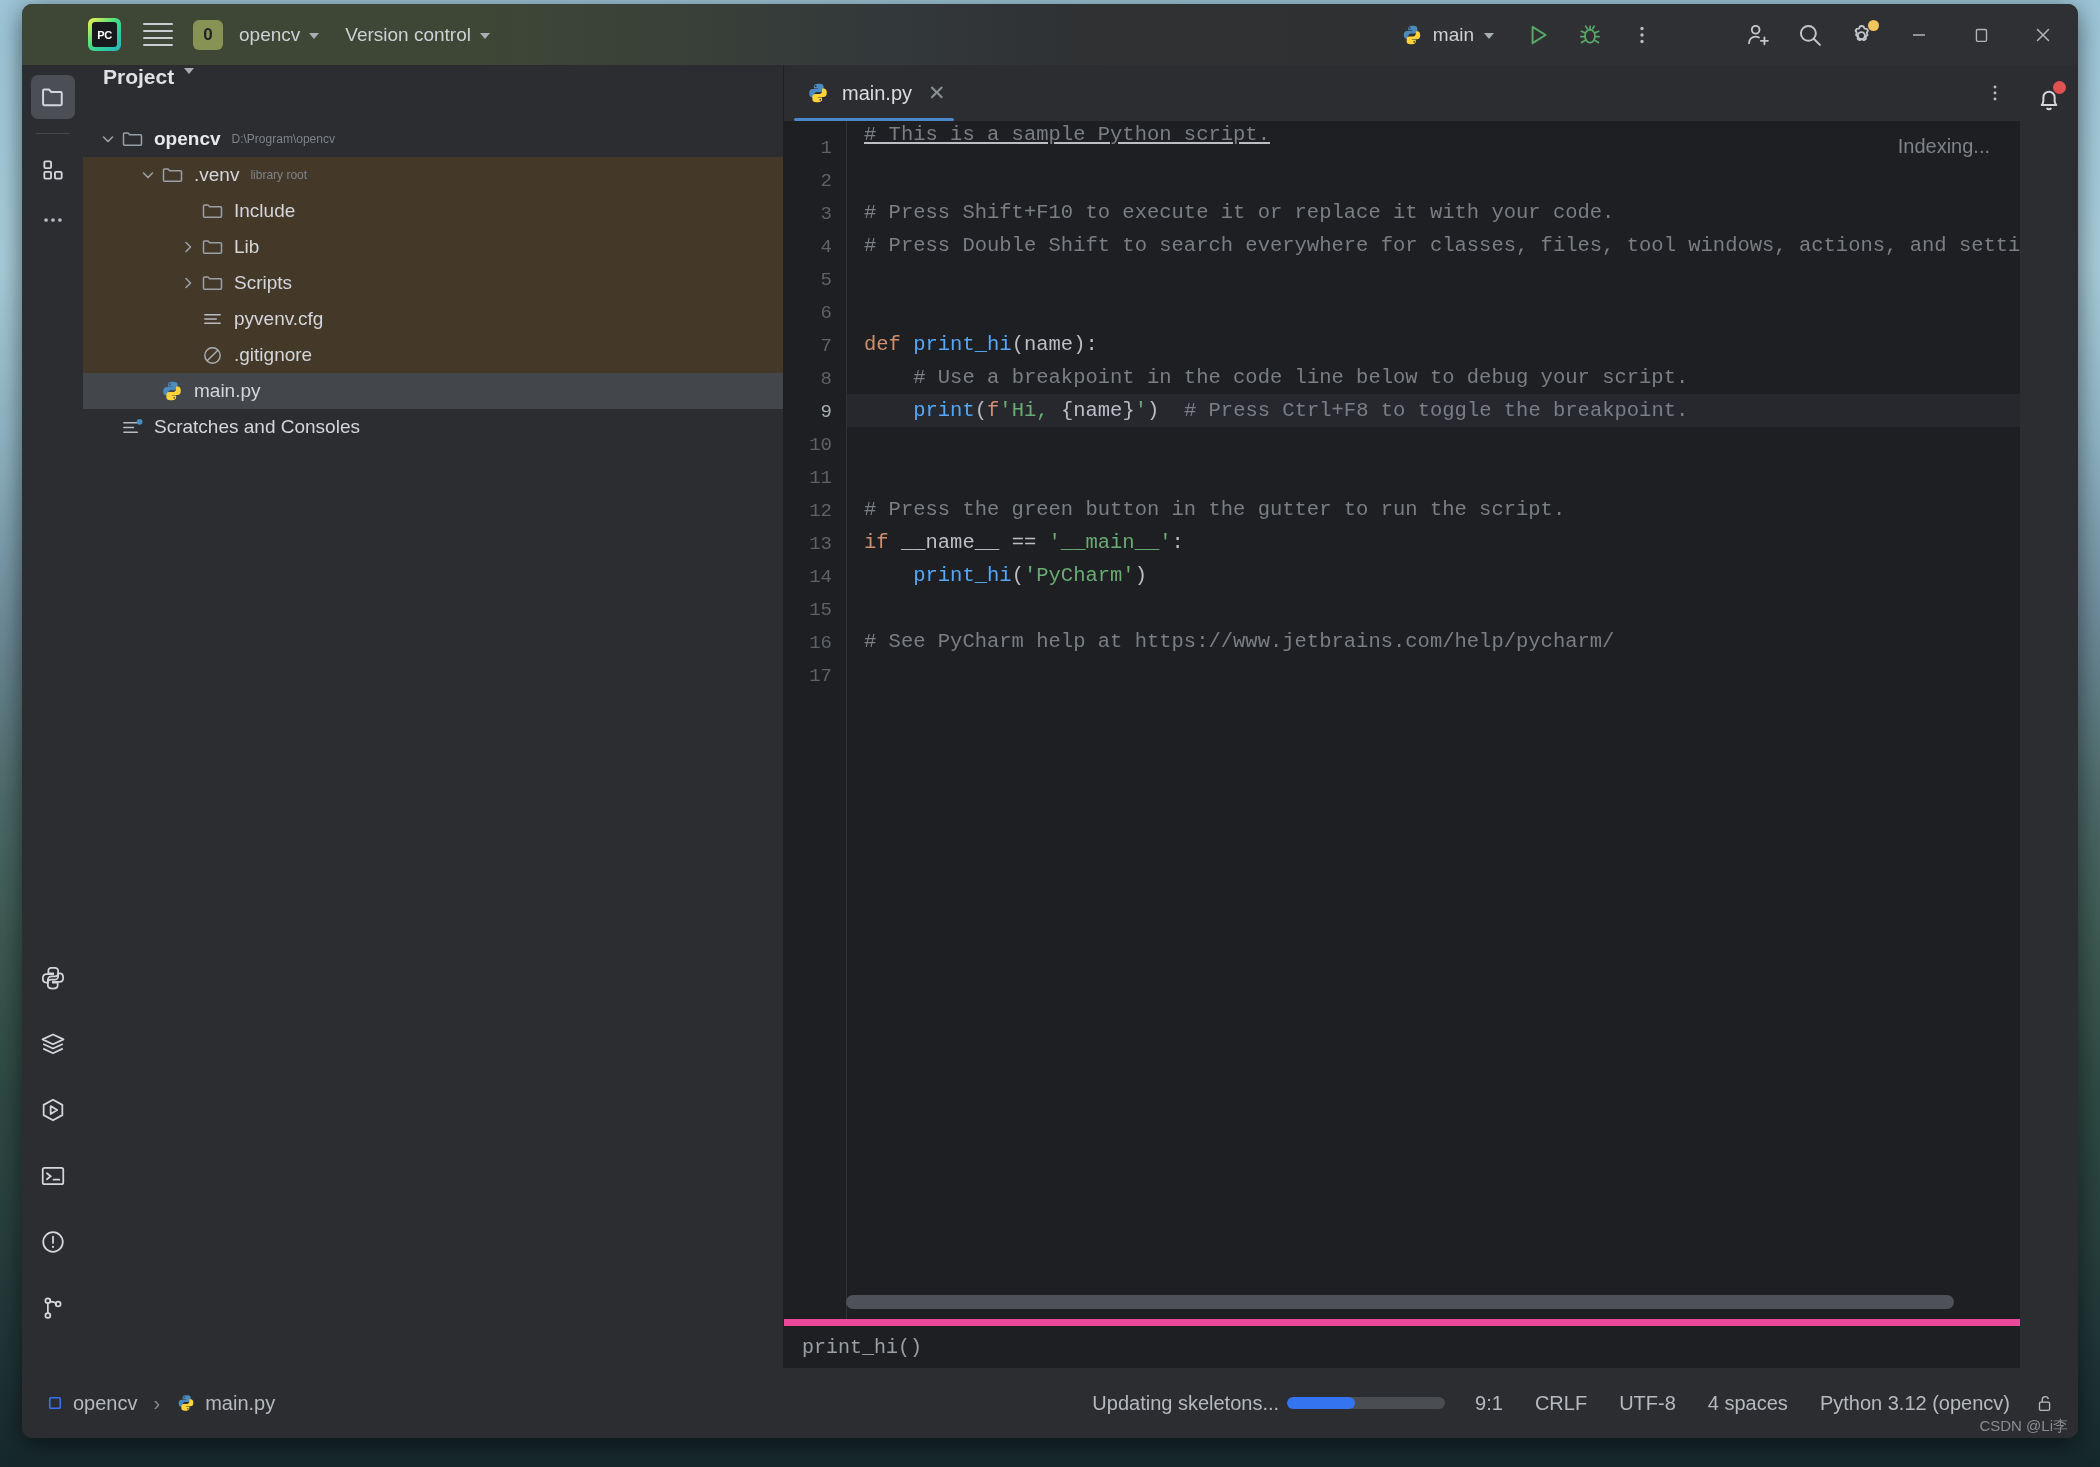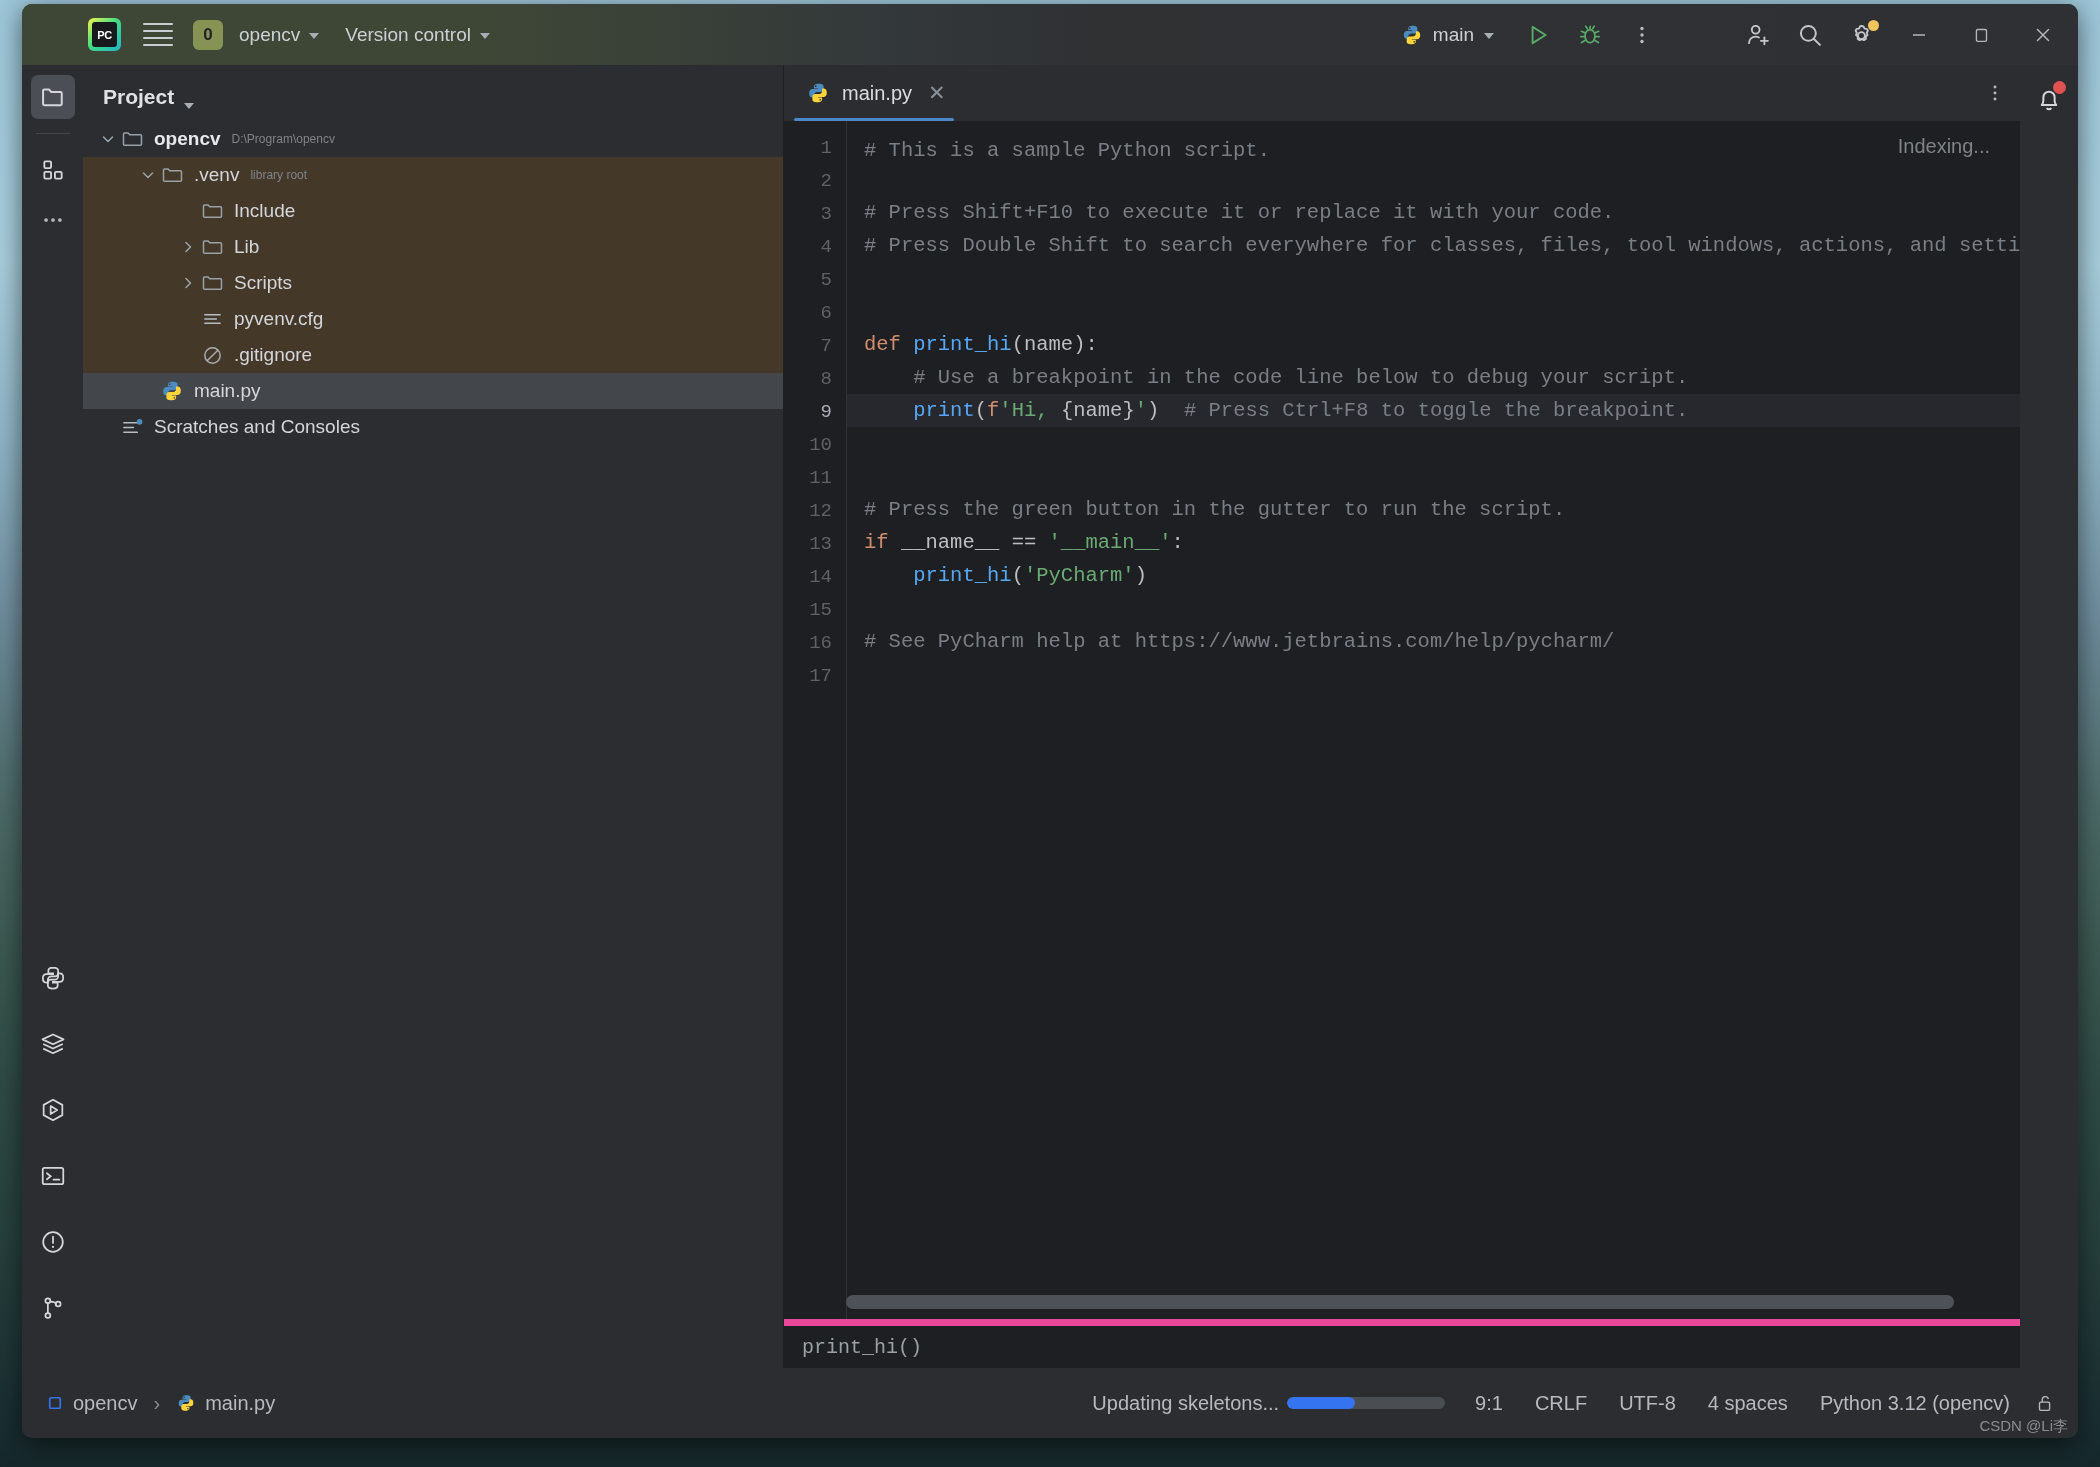--- a/index.html
+++ b/index.html
@@ -81,21 +81,21 @@
   .rail-ico.active { background:#4b4f55; }
   .rail-sep { width:34px;height:1px;background:#43464b;margin:8px 0 14px;}
   .rail-bottom { margin-top:auto; padding-bottom:16px; display:flex;flex-direction:column;align-items:center;}
   .rail-bottom .rail-ico { margin-bottom:22px; }
 
   
   #project {
     width: 700px; background:#2b2d30; flex-shrink:0; position:relative;
     border-right:1px solid #1e1f22;
   }
-  #proj-head { height:44px; display:flex;align-items:flex-end;padding-left:20px;gap:10px; }
+  #proj-head { height:44px; display:flex;align-items:flex-start;padding-left:20px;gap:10px; }
   #proj-head .t { color:#dfe1e5; font-size:21px; font-weight:600; }
   .tree { padding-top:12px; position:relative; }
   .row { height:36px; display:flex; align-items:center; font-size:19px; color:#d4d6db; cursor:pointer; position:relative;}
   .row .arrow { width:22px; display:flex; align-items:center; justify-content:center; flex-shrink:0;}
   .row .ico { width:26px; display:flex;align-items:center;justify-content:center;margin-right:9px;flex-shrink:0;}
   .row .lbl { white-space:nowrap; }
   .row .sub { color:#7f8489; margin-left:11px; font-size:12px;}
   .row.venv-bg { background:#443829; }
   .row.selected { background:#43464b; }
   .bold { font-weight:600; color:#e6e8eb; }
@@ -482,21 +482,21 @@
             <div class="ln" style="top: 313px;">10</div>
             <div class="ln" style="top: 346px;">11</div>
             <div class="ln" style="top: 379px;">12</div>
             <div class="ln" style="top: 412px;">13</div>
             <div class="ln" style="top: 445px;">14</div>
             <div class="ln" style="top: 478px;">15</div>
             <div class="ln" style="top: 511px;">16</div>
             <div class="ln" style="top: 544px;">17</div>
           </div>
         <div id="codelines">
-            <div class="cline" style="top: 20px;"><span class="cmt"># This is a sample Python script.</span></div>
+            <div class="cline" style="top: 4px; text-decoration: underline;"><span class="cmt"># This is a sample Python script.</span></div>
             <div class="cline" style="top: 49px;"></div>
             <div class="cline" style="top: 82px;"><span class="cmt"># Press Shift+F10 to execute it or replace it with your code.</span></div>
             <div class="cline" style="top: 115px;"><span class="cmt"># Press Double Shift to search everywhere for classes, files, tool windows, actions, and settings.</span></div>
             <div class="cline" style="top: 148px;"></div>
             <div class="cline" style="top: 181px;"></div>
             <div class="cline" style="top: 214px;"><span class="kw">def</span> <span class="fn">print_hi</span>(name):</div>
             <div class="cline" style="top: 247px;">    <span class="cmt"># Use a breakpoint in the code line below to debug your script.</span></div>
             <div class="cline" style="top: 280px;">    <span class="fn">print</span>(<span class="kw">f</span><span class="str"><span class="str">'Hi, <span class="brc">{</span><span class="ident">name</span><span class="brc">}</span>'</span></span>)<span class="cmt">  # Press Ctrl+F8 to toggle the breakpoint.</span></div>
             <div class="cline" style="top: 313px;"></div>
             <div class="cline" style="top: 346px;"></div>

